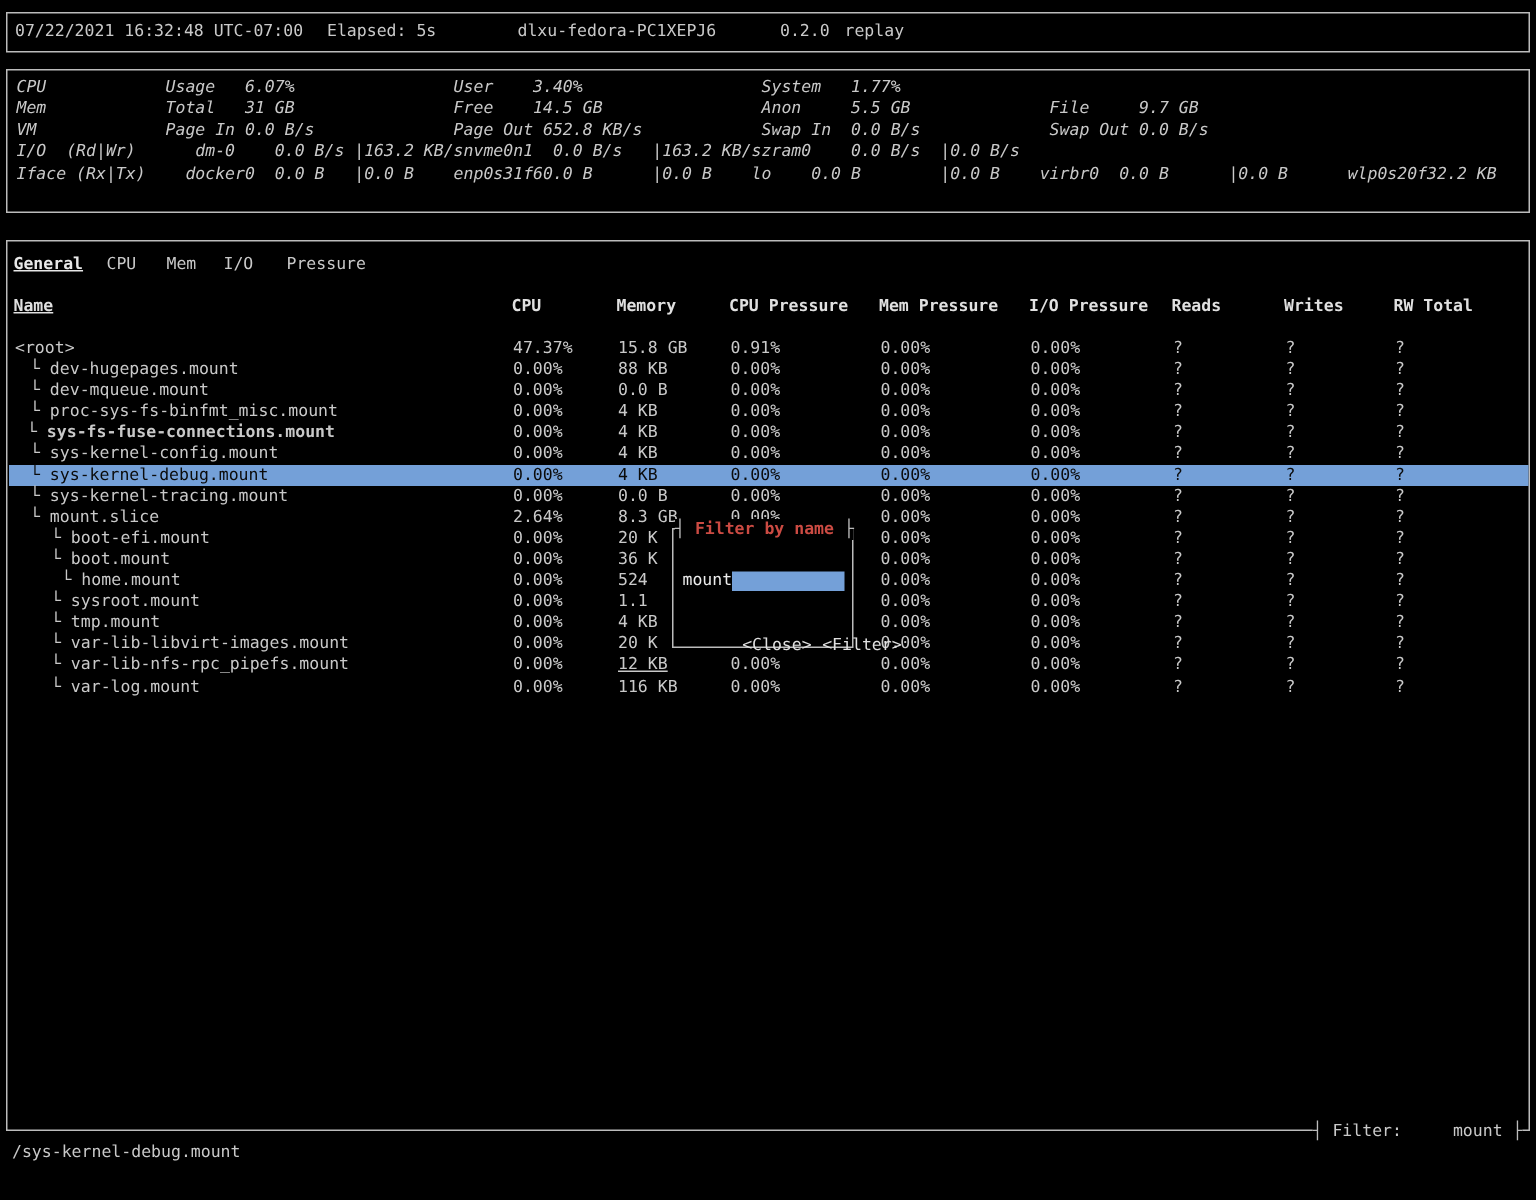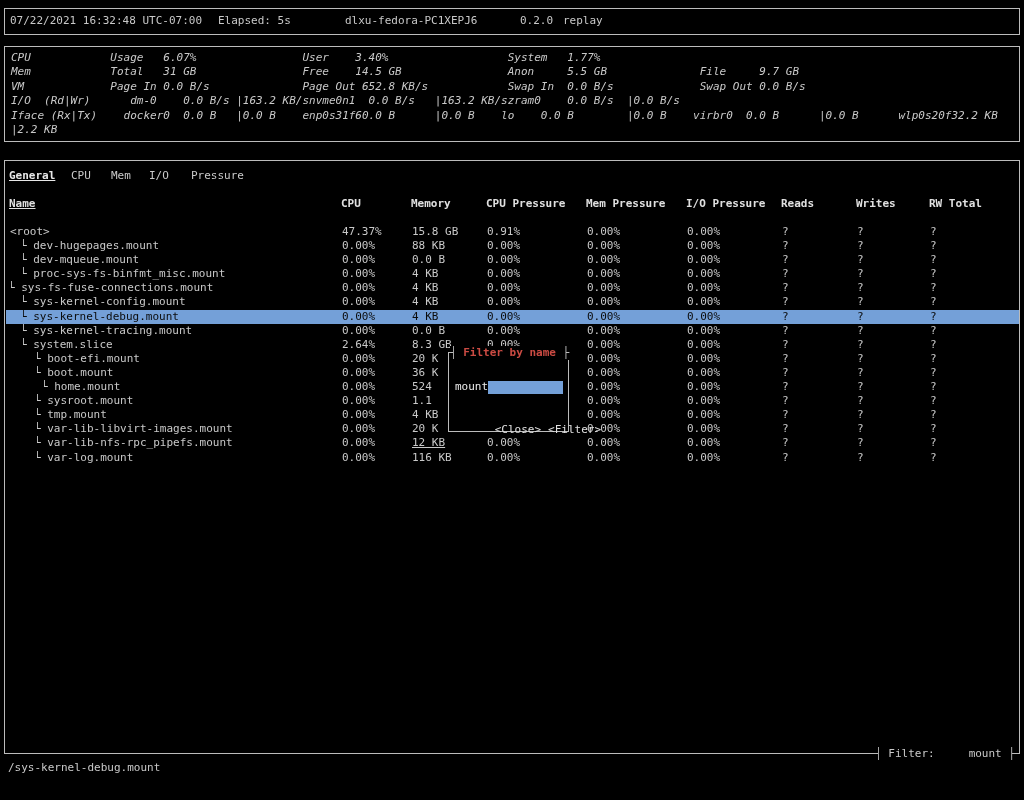--- a/index.html
+++ b/index.html
@@ -60,21 +60,20 @@
     <span class="abs" style="left:515px">0.2.0</span>
     <span class="abs" style="left:558px">replay</span>
   </div>
 
   <div class="tbox" id="summary-box">
     <div class="sline">CPU            Usage   6.07%                User    3.40%                  System   1.77%</div>
     <div class="sline">Mem            Total   31 GB                Free    14.5 GB                Anon     5.5 GB              File     9.7 GB</div>
     <div class="sline">VM             Page In 0.0 B/s              Page Out 652.8 KB/s            Swap In  0.0 B/s             Swap Out 0.0 B/s</div>
     <div class="sline">I/O  (Rd|Wr)      dm-0    0.0 B/s |163.2 KB/snvme0n1  0.0 B/s   |163.2 KB/szram0    0.0 B/s  |0.0 B/s</div>
     <div class="sline">Iface (Rx|Tx)    docker0  0.0 B   |0.0 B    enp0s31f60.0 B      |0.0 B    lo    0.0 B        |0.0 B    virbr0  0.0 B      |0.0 B      wlp0s20f32.2 KB</div>
-    <div class="sline">|2.2 KB</div>
   </div>
 
   <div class="tbox" id="main-box">
     <div id="tabs">
         <span class="tab active" style="left: 4px;">General</span>
         <span class="tab" style="left: 66px;">CPU</span>
         <span class="tab" style="left: 106px;">Mem</span>
         <span class="tab" style="left: 144px;">I/O</span>
         <span class="tab" style="left: 186px;">Pressure</span>
       </div>
@@ -128,21 +127,21 @@
           <span class="cell" style="left: 336px;">0.00%</span>
           <span class="cell" style="left: 406px;">4 KB</span>
           <span class="cell" style="left: 481px;">0.00%</span>
           <span class="cell" style="left: 581px;">0.00%</span>
           <span class="cell" style="left: 681px;">0.00%</span>
           <span class="cell" style="left: 776px;">?</span>
           <span class="cell" style="left: 851px;">?</span>
           <span class="cell" style="left: 924px;">?</span>
         </div>
         <div class="trow">
-          <span class="cell" style="left: 2px;">└ sys-fs-fuse-connections.mount</span>
+          <span class="cell" style="left: 12px; font-weight: bold;">└ sys-fs-fuse-connections.mount</span>
           <span class="cell" style="left: 336px;">0.00%</span>
           <span class="cell" style="left: 406px;">4 KB</span>
           <span class="cell" style="left: 481px;">0.00%</span>
           <span class="cell" style="left: 581px;">0.00%</span>
           <span class="cell" style="left: 681px;">0.00%</span>
           <span class="cell" style="left: 776px;">?</span>
           <span class="cell" style="left: 851px;">?</span>
           <span class="cell" style="left: 924px;">?</span>
         </div>
         <div class="trow">
@@ -172,21 +171,21 @@
           <span class="cell" style="left: 336px;">0.00%</span>
           <span class="cell" style="left: 406px;">0.0 B</span>
           <span class="cell" style="left: 481px;">0.00%</span>
           <span class="cell" style="left: 581px;">0.00%</span>
           <span class="cell" style="left: 681px;">0.00%</span>
           <span class="cell" style="left: 776px;">?</span>
           <span class="cell" style="left: 851px;">?</span>
           <span class="cell" style="left: 924px;">?</span>
         </div>
         <div class="trow">
-          <span class="cell" style="left: 14px;">└ system.slice</span>
+          <span class="cell" style="left: 14px;">└ mount.slice</span>
           <span class="cell" style="left: 336px;">2.64%</span>
           <span class="cell" style="left: 406px;">8.3 GB</span>
           <span class="cell" style="left: 481px;">0.00%</span>
           <span class="cell" style="left: 581px;">0.00%</span>
           <span class="cell" style="left: 681px;">0.00%</span>
           <span class="cell" style="left: 776px;">?</span>
           <span class="cell" style="left: 851px;">?</span>
           <span class="cell" style="left: 924px;">?</span>
         </div>
         <div class="trow">

